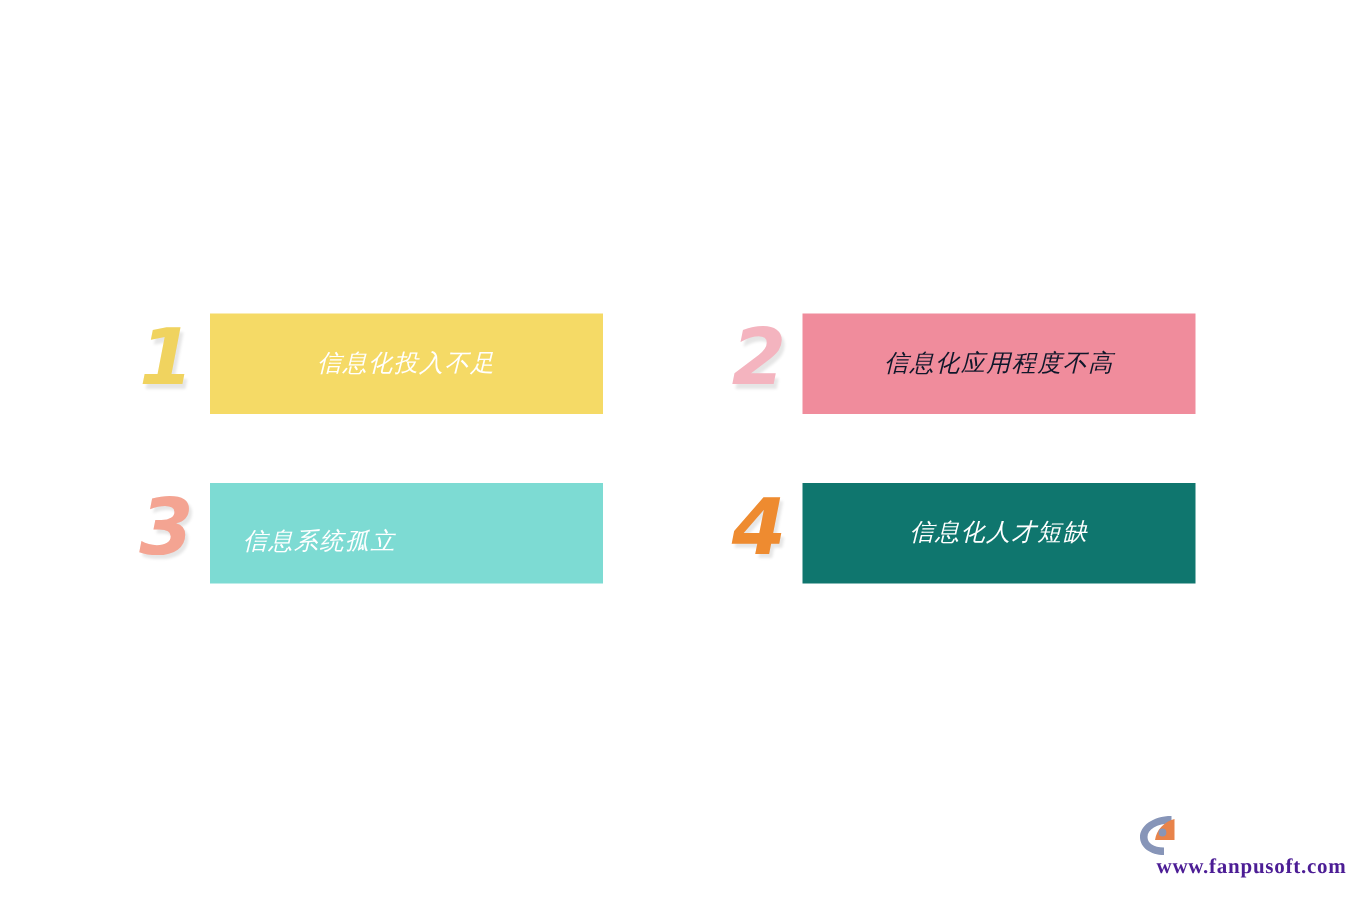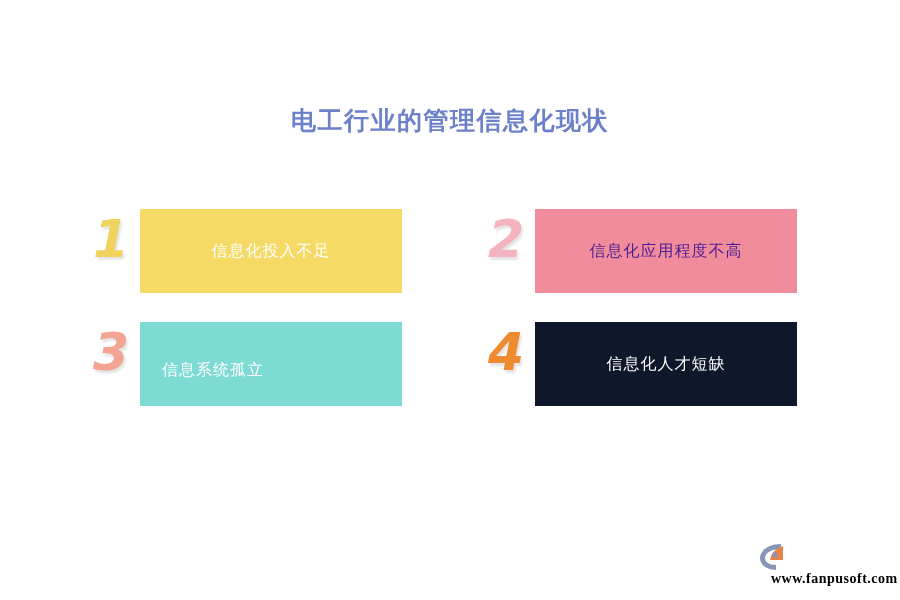--- a/index.html
+++ b/index.html
@@ -55,21 +55,22 @@
     font-weight: 700;
     font-style: italic;
     line-height: 72px;
     user-select: none;
   }
   .item .bar {
     position: absolute;
     left: 58px;
     top: 0;
     width: 262px;
-    height: 84px;
+    height: 67px;
+    font-style: italic;
   }
   .item .bar .txt {
     position: absolute;
     left: 0;
     right: 0;
     top: 0;
     bottom: 0;
     display: flex;
     align-items: center;
     color: #ffffff;
@@ -124,54 +125,53 @@
     color: #E07A2F;
     letter-spacing: 0.5px;
     white-space: nowrap;
   }
 </style>
 </head>
 <body>
 
 <div id="slide" style="background: rgb(255, 255, 255);">
 
-  <div id="title" style="color: rgb(108, 129, 201);">电工行业的管理信息化现状</div>
 
   <div class="item align-center" id="item-1">
     <div class="num" style="color: rgb(240, 211, 95); text-shadow: rgba(0, 0, 0, 0.1) 2px 3px 2px;">1</div>
     <div class="bar" style="background: rgb(245, 218, 102);">
       <div class="txt" style="color: rgb(255, 255, 255);">信息化投入不足</div>
     </div>
   </div>
 
   <div class="item align-center" id="item-2">
     <div class="num" style="color: rgb(244, 180, 191); text-shadow: rgba(0, 0, 0, 0.1) 2px 3px 2px;">2</div>
     <div class="bar" style="background: rgb(240, 140, 156);">
-      <div class="txt" style="color: #4c1d95;">信息化应用程度不高</div>
+      <div class="txt" style="color: #0f172a;">信息化应用程度不高</div>
     </div>
   </div>
 
   <div class="item align-left" id="item-3">
     <div class="num" style="color: rgb(244, 164, 146); text-shadow: rgba(0, 0, 0, 0.1) 2px 3px 2px;">3</div>
     <div class="bar" style="background: rgb(125, 219, 211);">
       <div class="txt" style="color: rgb(255, 255, 255);">信息系统孤立</div>
     </div>
   </div>
 
   <div class="item align-center" id="item-4">
     <div class="num" style="color: rgb(238, 139, 48); text-shadow: rgba(0, 0, 0, 0.1) 2px 3px 2px;">4</div>
-    <div class="bar" style="background: #0f172a;">
+    <div class="bar" style="background: #0f766e;">
       <div class="txt" style="color: rgb(255, 255, 255);">信息化人才短缺</div>
     </div>
   </div>
 
   <div id="logo">
     <div id="logo-mark">
       <svg viewBox="0 0 34 30" width="34" height="30" aria-hidden="true">
         <path id="mark-outer" d="M24 2 C11 2 3 9 3 16 C3 23 10 28 19 28 L19 23 C12 23 8 20 8 16 C8 11 14 7 24 7 Z" fill="#8795B8"></path>
         <path id="mark-accent" d="M26 4 C19 6 14 11 13 18 C17 18 22 18 26 18 Z" fill="#E8834A"></path>
         <circle id="mark-dot" cx="18" cy="13" r="2.6" fill="#8795B8"></circle>
       </svg>
     </div>
-    <div id="logo-url" style="color: #000000; font-family: Liberation Serif, serif;">www.fanpusoft.com</div>
+    <div id="logo-url" style="color: #4c1d95; font-family: Liberation Serif, serif;">www.fanpusoft.com</div>
   </div>
 
 </div>
 
 </body></html>

